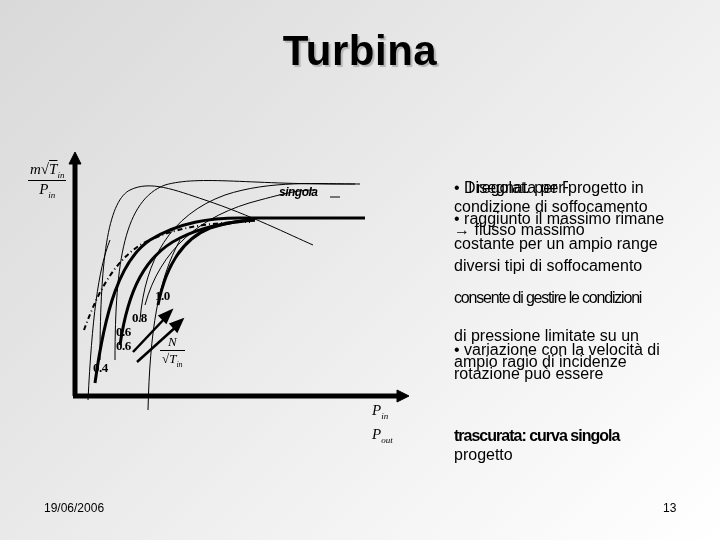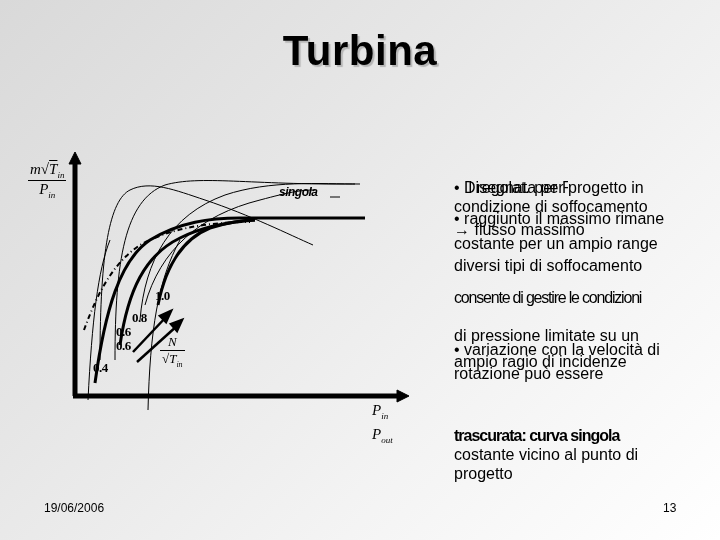--- a/index.html
+++ b/index.html
@@ -148,20 +148,19 @@
       <div>• variazione con la velocità di</div>
     </div>
     <div class="layer" style="top:64px;">
       <div>ampio ragio di incidenze</div>
     </div>
     <div class="layer" style="top:76px;">
       <div>rotazione può essere</div>
     </div>
     <div class="layer" style="top:98px;margin-top:40px;">
       <div style="white-space:nowrap; letter-spacing:-1px; font-weight:bold; overflow:hidden; width:220px;">trascurata: curva singola</div>
-      <div>costante vicino al punto di</div>
       <div>progetto</div>
     </div>
   </div>
 </div>
 
 <div class="footer-date">19/06/2006</div>
 <div class="footer-page">13</div>
 
 </body></html>

